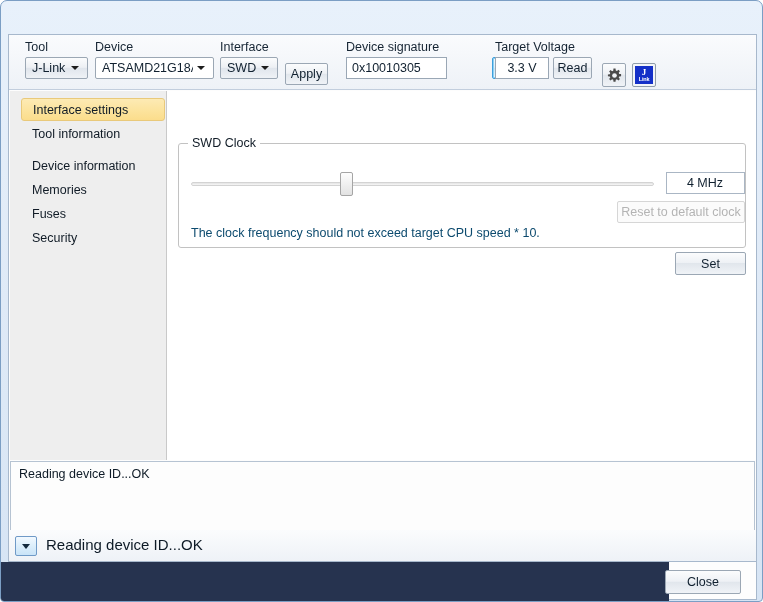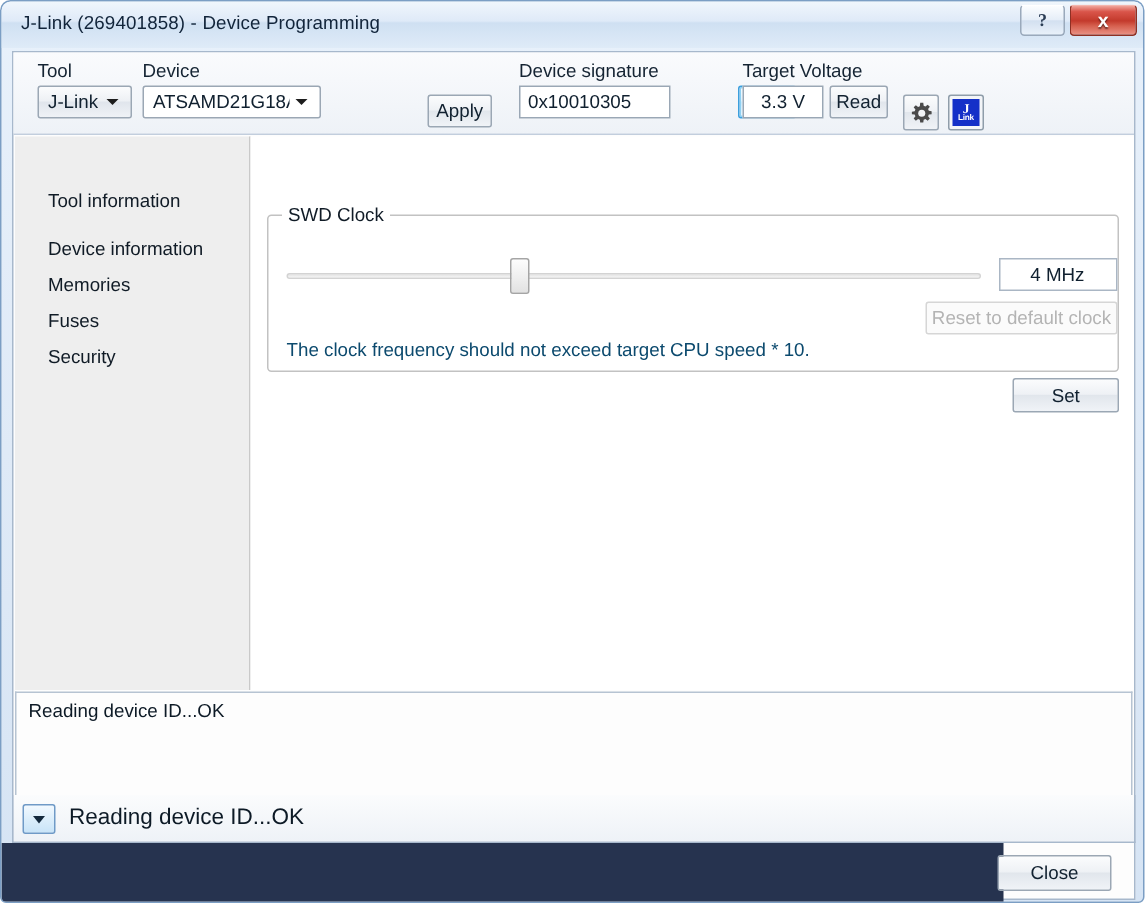--- a/index.html
+++ b/index.html
@@ -361,25 +361,20 @@
     position: absolute;
     left: 664px; top: 8px;
     width: 76px; height: 24px;
   }
 </style>
 </head>
 <body>
 
 <div id="window">
 
-  <div id="titlebar">
-    <div id="title-text">J-Link (269401858) - Device Programming</div>
-    <div class="caption-btn" id="help-btn">?</div>
-    <div class="caption-btn" id="close-btn">x</div>
-  </div>
 
   <div id="client">
 
     <div id="toolbar">
 
       <div class="field-group" style="left:16px;">
         <span class="field-label">Tool</span>
         <div class="combo btnstyle" style="width:63px;">
           <span class="cvalue">J-Link</span>
           <span class="arrow">
@@ -391,20 +386,29 @@
       <div class="field-group" style="left:86px;">
         <span class="field-label">Device</span>
         <div class="combo white" style="width:119px;">
           <span class="cvalue">ATSAMD21G18A</span>
           <span class="arrow">
               <i></i>
             </span>
         </div>
       </div>
 
+      <div class="field-group" style="left:211px;">
+        <span class="field-label">Interface</span>
+        <div class="combo btnstyle" style="width:58px;">
+          <span class="cvalue">SWD</span>
+          <span class="arrow">
+              <i></i>
+            </span>
+        </div>
+      </div>
 
       <div class="btn" style="position:absolute;left:276px;top:28px;width:43px;">Apply</div>
 
       <div class="field-group" style="left:337px;">
         <span class="field-label">Device signature</span>
         <div style="display:flex;align-items:center;gap:41px;">
           <div class="txt" style="width:101px;">0x10010305</div>
           <div class="btn focused" style="width:39px;margin-left:4px;">Read</div>
         </div>
       </div>
@@ -427,20 +431,23 @@
 
       <div class="iconbtn" id="jlink-icon-btn" style="left:623px;">
         <span class="jlink-square">
           <span class="jlink-j">J</span>
           <span class="jlink-l">Link</span>
         </span>
       </div>
     </div>
 
     <div id="sidebar">
+      <div class="nav-item selected" style="top:7px;">
+        <span>Interface settings</span>
+      </div>
       <div class="nav-item" style="top:31px;">
         <span>Tool information</span>
       </div>
       <div class="nav-item" style="top:63px;">
         <span>Device information</span>
       </div>
       <div class="nav-item" style="top:87px;">
         <span>Memories</span>
       </div>
       <div class="nav-item" style="top:111px;">

